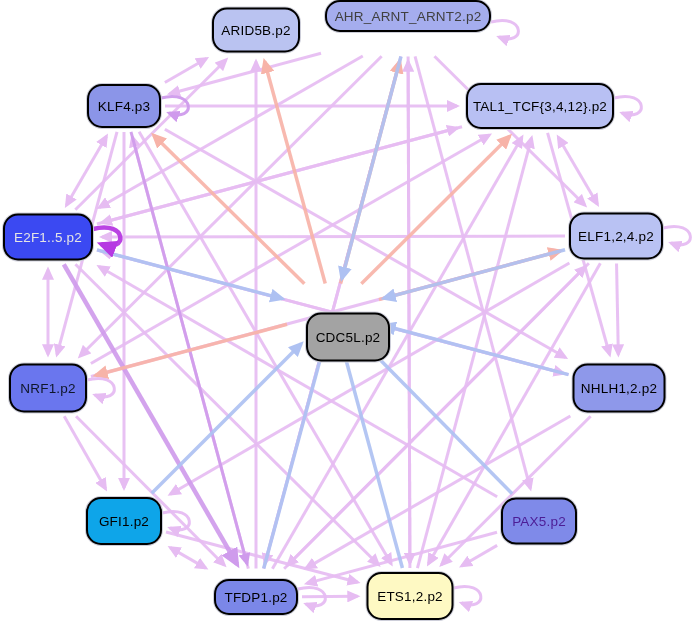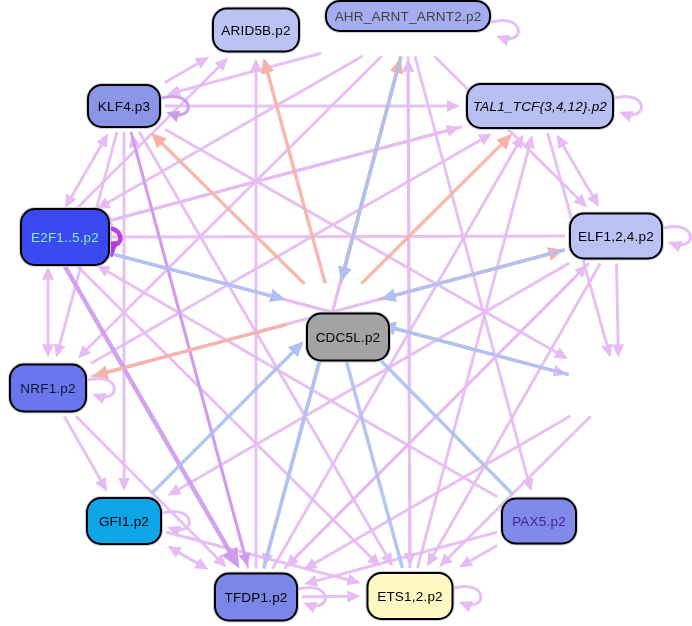--- a/index.html
+++ b/index.html
@@ -137,44 +137,47 @@
       <path d="M 298,589 C 333,580 333,614 306,604" fill="none" stroke="#e6bcf2" stroke-width="3" stroke-opacity="0.95" marker-end="url(#arr-violet-end)"></path>
       <path d="M 453.5,588 C 488.5,579 488.5,613 461.5,603" fill="none" stroke="#e6bcf2" stroke-width="3" stroke-opacity="0.95" marker-end="url(#arr-violet-end)"></path>
     </svg>
   <div id="node-layer">
       <div class="node" style="left: 256px; top: 30px; width: 88px; height: 45px; background: rgb(186, 195, 241); color: rgb(0, 0, 0);">
         <span>ARID5B.p2</span>
       </div>
       <div class="node" style="left: 408px; top: 16px; width: 166px; height: 32px; background: rgb(165, 173, 238); color: #404040;">
         <span>AHR_ARNT_ARNT2.p2</span>
       </div>
-      <div class="node" style="left: 540px; top: 106px; width: 148px; height: 46px; background: rgb(184, 192, 243); color: rgb(0, 0, 0); font-style: italic;">
+      <div class="node" style="left: 540px; top: 106px; width: 148px; height: 46px; background: rgb(184, 192, 243); color: rgb(0, 0, 0);">
         <span>TAL1_TCF{3,4,12}.p2</span>
       </div>
       <div class="node" style="left: 124px; top: 106px; width: 74px; height: 44px; background: rgb(139, 149, 232); color: rgb(0, 0, 0);">
         <span>KLF4.p3</span>
       </div>
-      <div class="node" style="left: 65px; top: 237px; width: 90px; height: 58px; background: rgb(59, 73, 242); color: #86efac;">
+      <div class="node" style="left: 48px; top: 237px; width: 90px; height: 47px; background: rgb(59, 73, 242); color: #e5e5e5;">
         <span>E2F1..5.p2</span>
       </div>
       <div class="node" style="left: 616px; top: 236px; width: 94px; height: 47px; background: rgb(185, 194, 243); color: rgb(0, 0, 0);">
         <span>ELF1,2,4.p2</span>
       </div>
       <div class="node" style="left: 348px; top: 312px; width: 84px; height: 49px; background: #a3a3a3; color: rgb(0, 0, 0); margin-top: 25px;">
         <span>CDC5L.p2</span>
       </div>
       <div class="node" style="left: 48px; top: 388px; width: 78px; height: 49px; background: rgb(106, 118, 238); color: #0f172a;">
         <span>NRF1.p2</span>
       </div>
+      <div class="node" style="left: 619px; top: 388px; width: 93px; height: 49px; background: rgb(142, 152, 234); color: rgb(0, 0, 0);">
+        <span>NHLH1,2.p2</span>
+      </div>
       <div class="node" style="left: 124px; top: 521px; width: 76px; height: 48px; background: #0ea5e9; color: rgb(0, 0, 0);">
         <span>GFI1.p2</span>
       </div>
       <div class="node" style="left: 539px; top: 521px; width: 76px; height: 47px; background: rgb(127, 138, 233); color: #4c1d95;">
         <span>PAX5.p2</span>
       </div>
-      <div class="node" style="left: 256px; top: 597px; width: 84px; height: 49px; background: rgb(123, 135, 232); color: rgb(0, 0, 0);">
+      <div class="node" style="left: 256px; top: 597px; width: 84px; height: 36px; background: rgb(123, 135, 232); color: rgb(0, 0, 0);">
         <span>TFDP1.p2</span>
       </div>
       <div class="node" style="left: 410px; top: 596px; width: 87px; height: 48px; background: #fef9c3; color: rgb(0, 0, 0);">
         <span>ETS1,2.p2</span>
       </div>
     </div>
 </div>
 
 </body></html>

